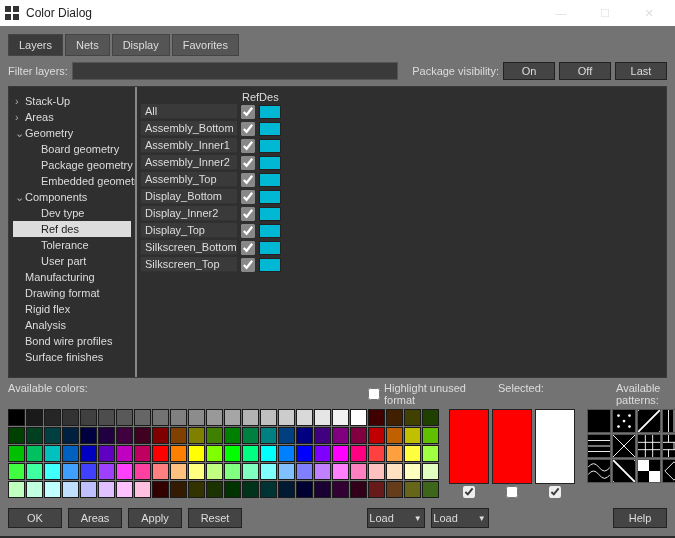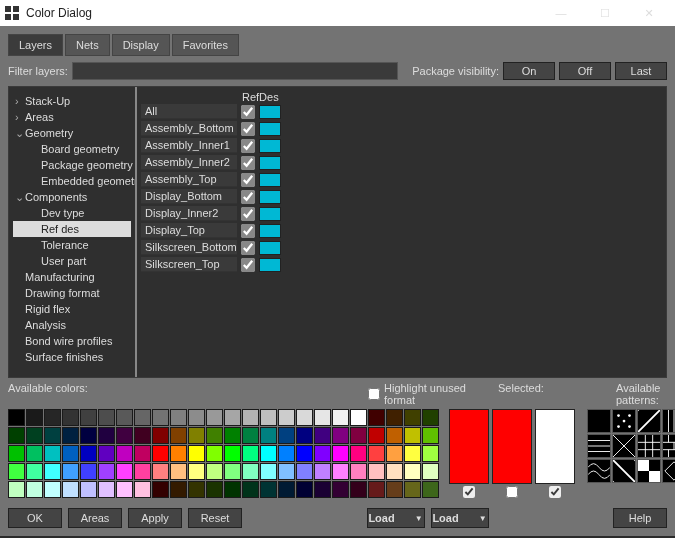--- a/index.html
+++ b/index.html
@@ -45,21 +45,21 @@
   .selected-col { display: flex; flex-direction: column; margin-left: 8px; }
   .selected-col .swatches { display: flex; gap: 3px; }
   .selected-col .big { width: 40px; height: 75px; border: 1px solid #222; }
   .selected-col .chks { display: flex; gap: 3px; margin-top: 2px; }
   .selected-col .chks .cwrap { width: 40px; display: flex; justify-content: center; }
   .patterns { display: grid; grid-template-columns: repeat(4, 24px); grid-auto-rows: 24px; gap: 1px; margin-left: 10px; }
   .patterns .p { width: 24px; height: 24px; border: 1px solid #555; background: #111; }
   .bottom-btns { display: flex; align-items: center; gap: 6px; padding-top: 10px; }
   .bottom-btns .spacer { flex: 1; }
   .bottom-btns .btn { min-width: 54px; padding: 3px 0; }
-  .btn.dd { display: inline-flex; align-items: center; justify-content: center; gap: 20px; min-width: 58px; font-weight: bold; }
+  .btn.dd { display: inline-flex; align-items: center; justify-content: center; gap: 20px; min-width: 58px; }
   .btn.dd .tri { font-size: 8px; }
   input[type=checkbox].wchk { width: 12px; height: 12px; accent-color: #eee; }
 </style>
 </head>
 <body>
 
 <div class="titlebar">
   <span class="app-icon">
     <svg viewBox="0 0 16 16">
         <rect x="1" y="1" width="6" height="6" fill="#333"></rect>

